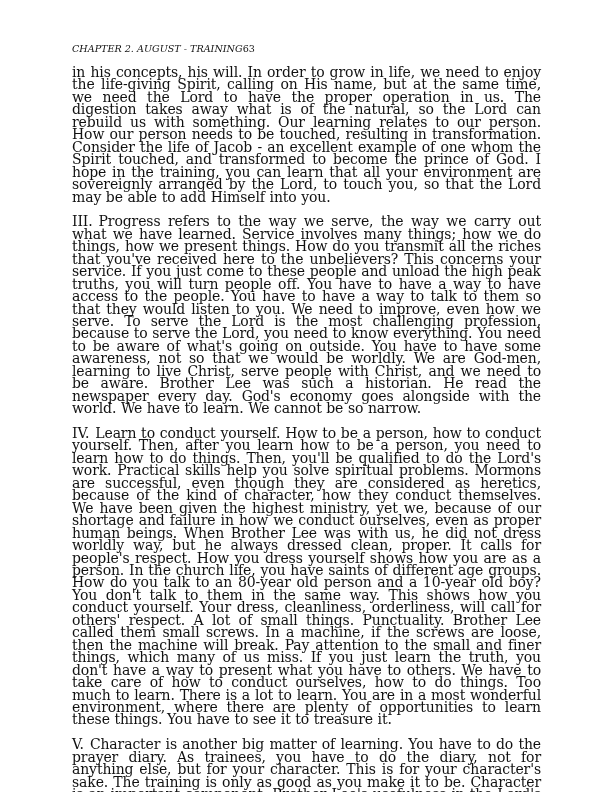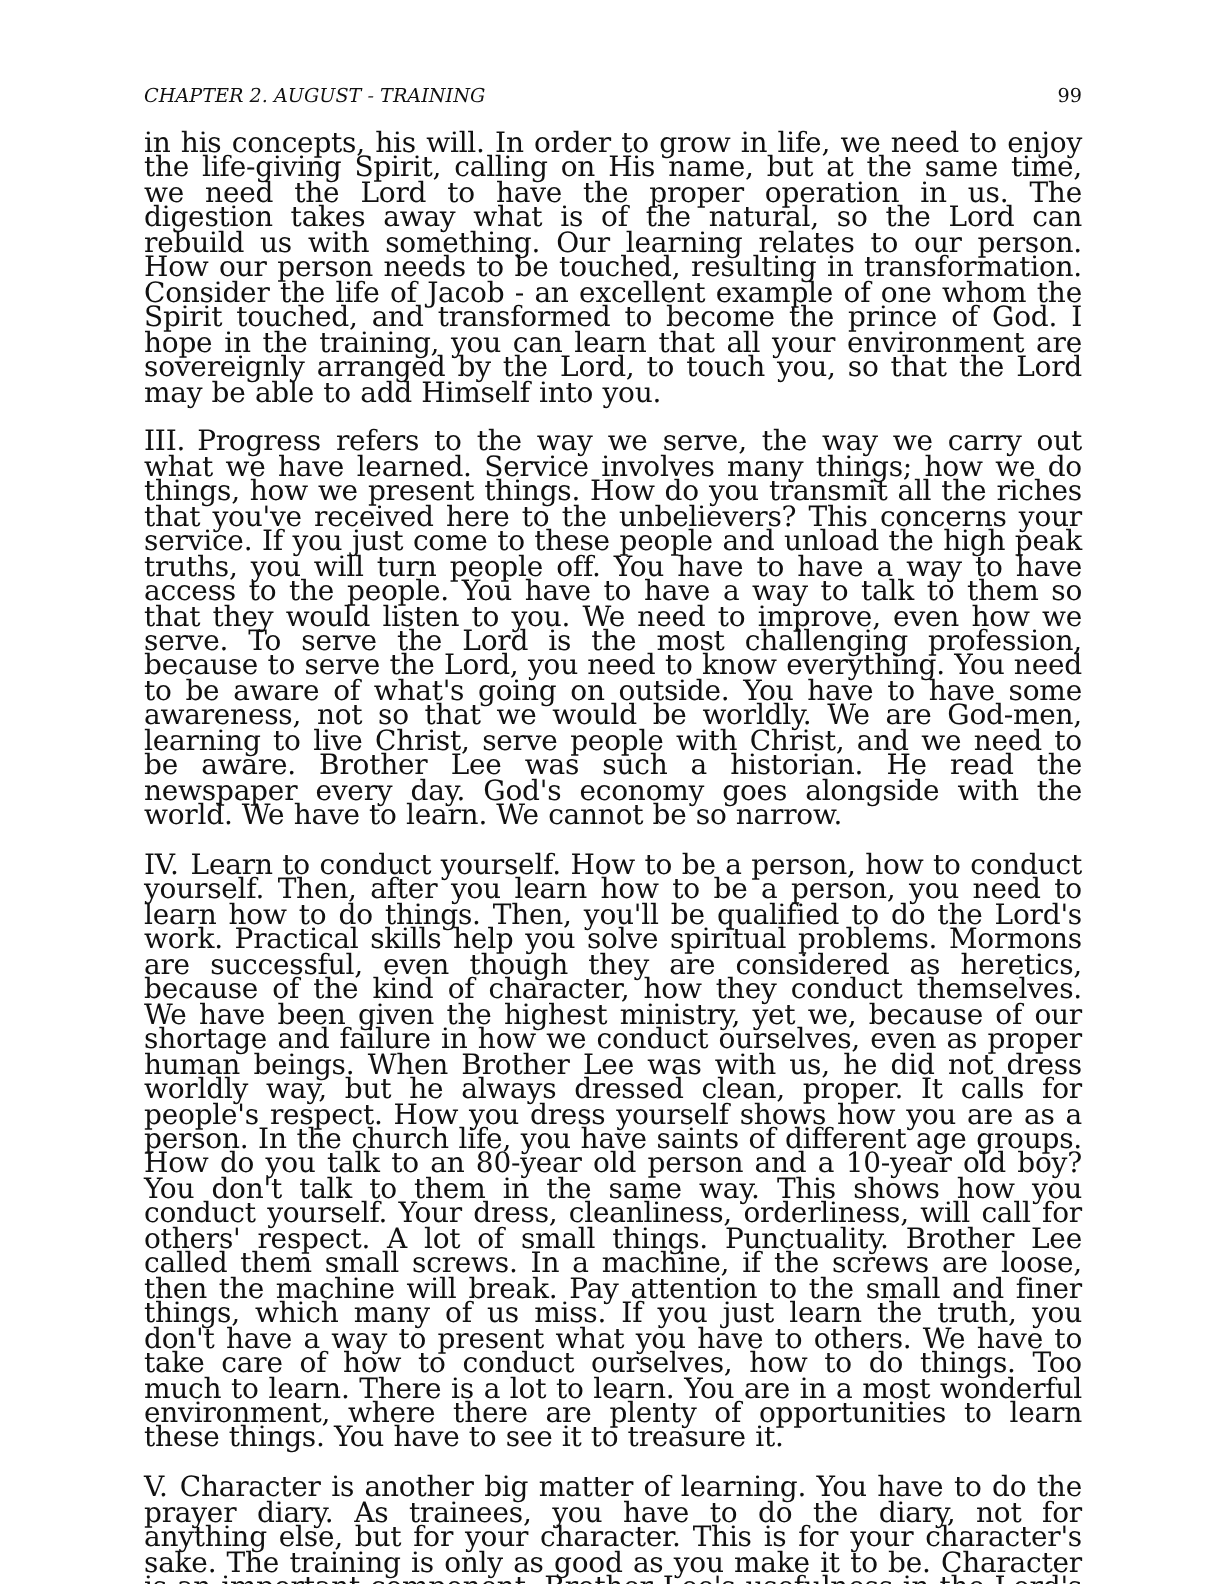--- a/index.html
+++ b/index.html
@@ -23,23 +23,22 @@
     }
     .running-header {
       position: absolute;
       top: 43px;
       left: 0;
       width: 469px;
       height: 14px;
       font-size: 9.6px;
       font-style: italic;
       display: flex;
-      justify-content: space-between;
+      justify-content: flex-start;
       align-items: baseline;
-      gap: 48px;
     }
     .running-header .page-number {
       font-style: normal;
     }
     .body-text {
       position: absolute;
       top: 66px;
       left: 0;
       width: 469px;
     }
@@ -56,21 +55,21 @@
       font-weight: normal;
       margin-right: 6px;
     }
   </style>
 </head>
 <body>
 
 <div class="page">
   <div class="running-header">
     <span class="chapter-title">CHAPTER 2.   AUGUST - TRAINING</span>
-    <span class="page-number">99</span>
+    <span class="page-number">63</span>
   </div>
 
   <div class="body-text">
     <p class="para">
       <span class="text">in his concepts, his will. In order to grow in life, we need to enjoy the life-giving Spirit, calling on His name, but at the same time, we need the Lord to have the proper operation in us. The digestion takes away what is of the natural, so the Lord can rebuild us with something. Our learning relates to our person. How our person needs to be touched, resulting in transformation. Consider the life of Jacob - an excellent example of one whom the Spirit touched, and transformed to become the prince of God. I hope in the training, you can learn that all your environment are sovereignly arranged by the Lord, to touch you, so that the Lord may be able to add Himself into you.</span>
     </p>
     <p class="para">
       <span class="num">III.</span><span class="text">Progress refers to the way we serve, the way we carry out what we have learned. Service involves many things; how we do things, how we present things. How do you transmit all the riches that you've received here to the unbelievers? This concerns your service. If you just come to these people and unload the high peak truths, you will turn people off. You have to have a way to have access to the people. You have to have a way to talk to them so that they would listen to you. We need to improve, even how we serve. To serve the Lord is the most challenging profession, because to serve the Lord, you need to know everything. You need to be aware of what's going on outside. You have to have some awareness, not so that we would be worldly. We are God-men, learning to live Christ, serve people with Christ, and we need to be aware. Brother Lee was such a historian. He read the newspaper every day. God's economy goes alongside with the world. We have to learn. We cannot be so narrow.</span>
     </p>
     <p class="para">

